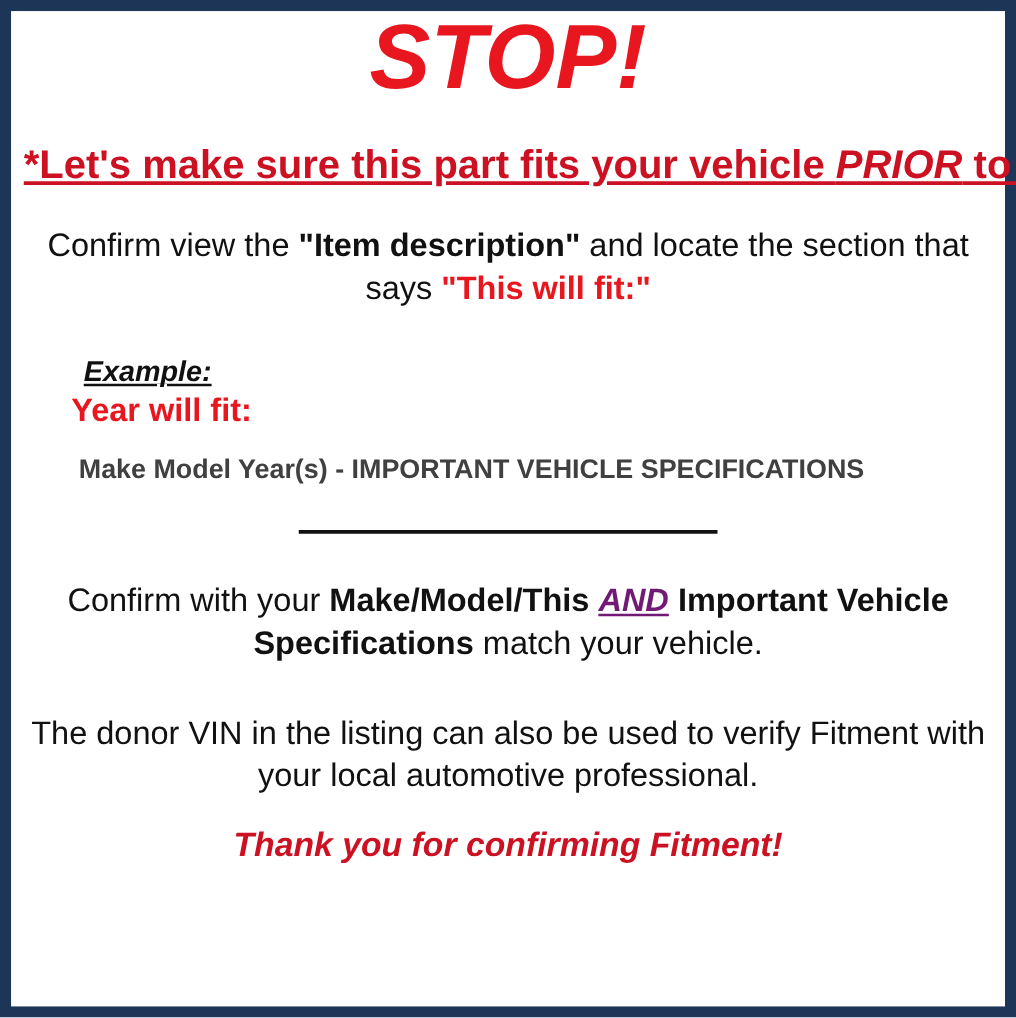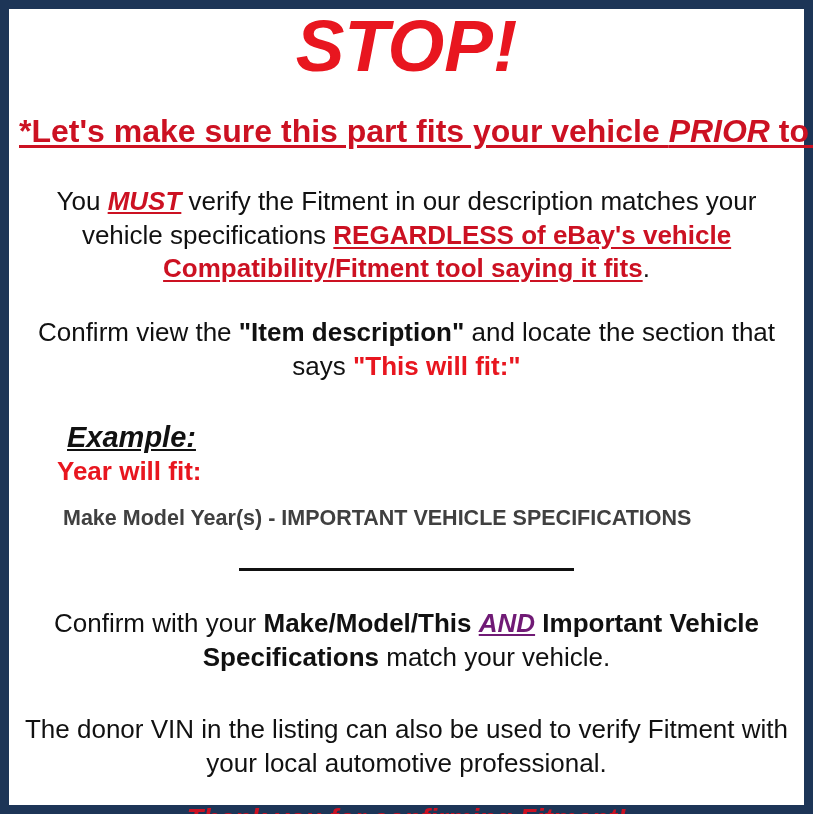--- a/index.html
+++ b/index.html
@@ -96,21 +96,21 @@
 
   
   .example-block {
     text-align: left;
     padding-left: 38px;
     padding-top: 38px;
   }
   .example-label {
     margin: 0;
     display: inline-block;
-    font-size: 29px;
+    font-size: 23px;
     line-height: 1.1;
     font-weight: bold;
     font-style: italic;
     color: #111111;
     text-decoration: underline;
     text-underline-offset: 2px;
     margin-left: 10px;
   }
   .example-fit {
     margin: 0;
@@ -158,21 +158,20 @@
 </head>
 <body>
 
 <div id="notice-card">
   <div id="notice-inner">
 
     <h1 class="headline">STOP!</h1>
 
     <p class="subtitle"><span>*Let's make sure this part fits your vehicle </span><span class="ital">PRIOR</span><span> to purchasing*</span></p>
 
-    <p class="para para-1"><span>You </span><span class="must">MUST</span><span> verify the Fitment in our description matches your vehicle specifications </span><span class="regardless">REGARDLESS of eBay's vehicle Compatibility/Fitment tool saying it fits</span><span>.</span></p>
 
     <p class="para para-2"><span>Confirm view the </span><span class="b">"Item description"</span><span> and locate the section that says </span><span class="b red">"This will fit:"</span></p>
 
     <div class="example-block">
       <p class="example-label">Example:</p>
       <p class="example-fit">Year will fit:</p>
       <p class="example-spec">Make Model Year(s) - IMPORTANT VEHICLE SPECIFICATIONS</p>
     </div>
 
     <div class="divider-wrap">

